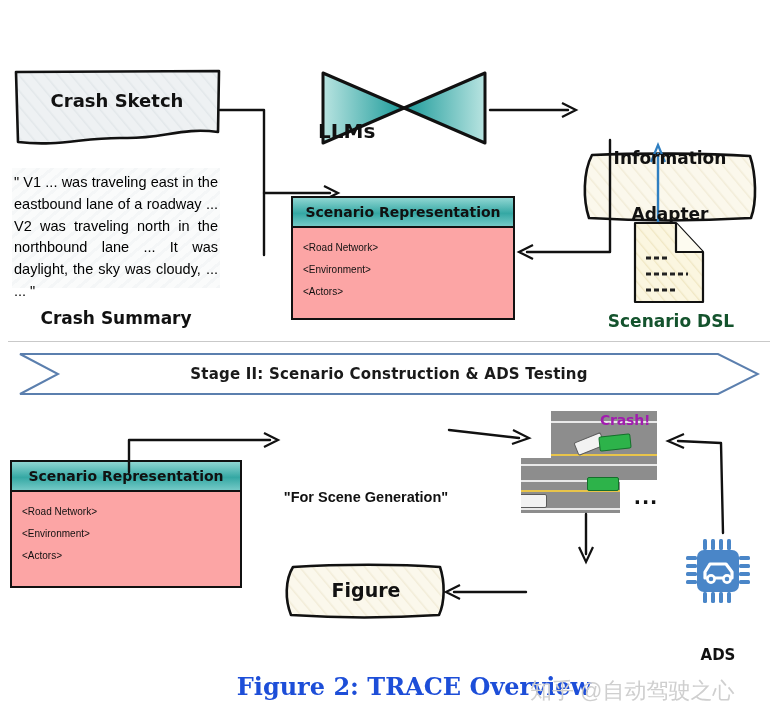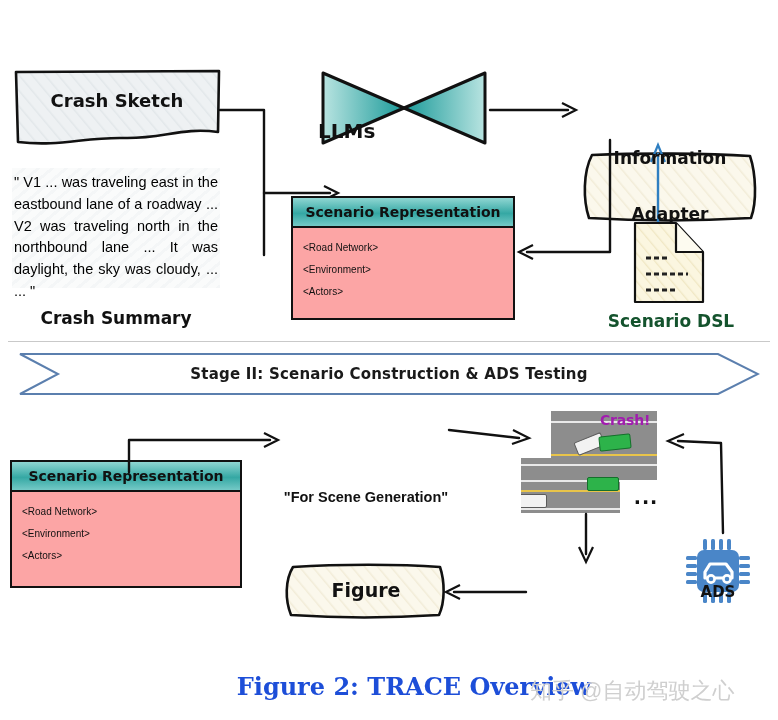--- a/index.html
+++ b/index.html
@@ -273,21 +273,21 @@
           <rect x="56" y="28" width="11" height="4" rx="1.5"></rect>
           <rect x="56" y="36" width="11" height="4" rx="1.5"></rect>
           <rect x="56" y="44" width="11" height="4" rx="1.5"></rect>
         </g>
       </g>
       <path d="M22,42 L22,36 L27,28 L43,28 L49,36 L49,42 Z" fill="none" stroke="#fff" stroke-width="3.2" stroke-linejoin="round"></path>
       <circle cx="28" cy="43" r="3.6" fill="#4a86c8" stroke="#fff" stroke-width="2.6"></circle>
       <circle cx="44" cy="43" r="3.6" fill="#4a86c8" stroke="#fff" stroke-width="2.6"></circle>
     </svg>
   </div>
-  <div class="ads-cap" style="left:663px;top:583px;width:110px;">ADS</div>
+  <div class="ads-cap" style="left:663px;top:646px;width:110px;">ADS</div>
 
   <svg class="abs" style="left:440px;top:580px;width:92px;height:30px;overflow:visible;">
     <path d="M86,12 L14,12" fill="none" stroke="#111" stroke-width="2.4" stroke-linecap="round"></path>
     <path d="M20,5 L6,12 L20,19" fill="none" stroke="#111" stroke-width="2.2"></path>
   </svg>
 
   <div class="caption" style="left:0;top:672px;">Figure 2: TRACE Overview</div>
   <div class="watermark" style="left:530px;top:676px;">知乎 @自动驾驶之心</div>
 
 </div>

